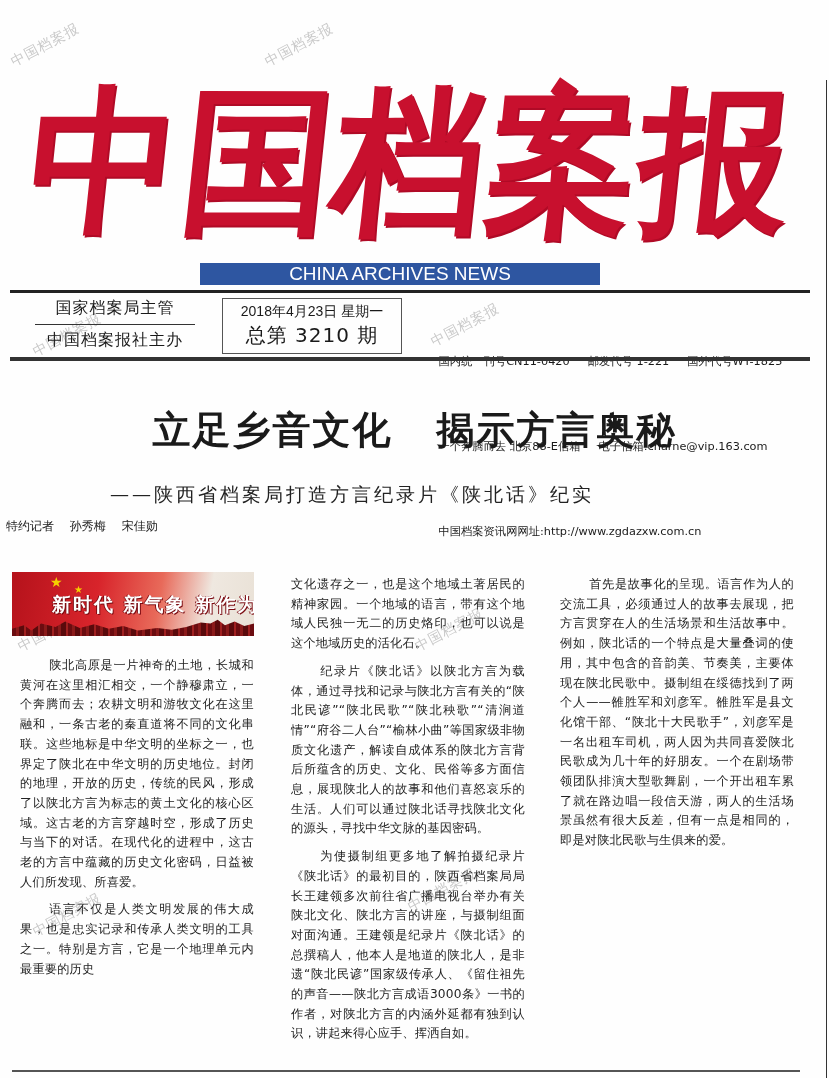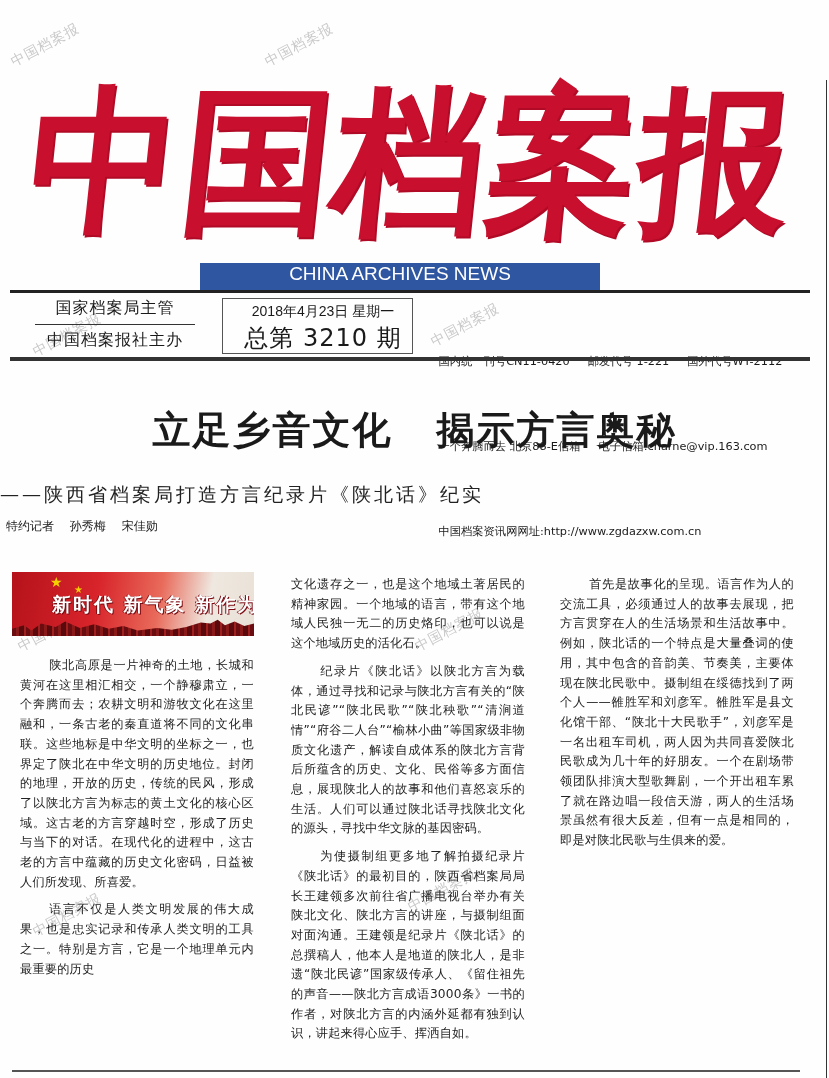--- a/index.html
+++ b/index.html
@@ -21,52 +21,52 @@
     position: absolute; left: 30px; top: 55px; width: 760px; height: 210px;
     display: flex; justify-content: space-between; align-items: center;
   }
   .masthead span {
     color: #c8102e; font-size: 150px; font-family: "DejaVu Serif", serif;
     font-weight: bold; line-height: 1; display: inline-block;
     transform: skewX(-6deg) scaleY(1.05);
     text-shadow: 2px 2px 0 #b00a26;
   }
   .en-bar {
-    position: absolute; left: 200px; top: 263px; width: 400px; height: 30px;
+    position: absolute; left: 200px; top: 263px; width: 400px; height: 22px;
     background: #2e56a1; color: #fff; text-align: center;
     font-family: "Liberation Sans", sans-serif; font-size: 19px; line-height: 22px;
     letter-spacing: 0px;
   }
   .rule-top { position: absolute; left: 10px; top: 290px; width: 800px; height: 3px; background: #222; }
   .rule-bottom { position: absolute; left: 10px; top: 357px; width: 800px; height: 4px; background: #333; }
   .sponsor {
     position: absolute; left: 20px; width: 190px; text-align: center;
     font-size: 16px; letter-spacing: 1px;
   }
   .sponsor.one { top: 298px; }
   .sponsor.two { top: 330px; }
   .sponsor-line { position: absolute; left: 35px; top: 324px; width: 160px; height: 1px; background: #333; }
   .issue-box {
     position: absolute; left: 222px; top: 298px; width: 178px; height: 54px;
-    border: 1px solid #555; text-align: center; padding-left: 11px;
+    border: 1px solid #555; text-align: center;
   }
   .issue-date { font-size: 14px; margin-top: 4px; font-family: "Liberation Sans", sans-serif; }
-  .issue-no { font-size: 24px; margin-top: 1px; letter-spacing: 1px; }
+  .issue-no { font-size: 20px; margin-top: 1px; letter-spacing: 1px; }
   .pubinfo {
     position: absolute; left: 424px; top: 302px; font-size: 11.3px; line-height: 17px;
     white-space: pre; font-family: "DejaVu Sans", sans-serif;
   }
   .pubinfo .row span { margin-right: 18px; }
   .headline {
     position: absolute; left: 0; top: 405px; width: 829px; text-align: center;
     font-family: "DejaVu Serif", serif; font-weight: bold; font-size: 38px; letter-spacing: 2px;
   }
   .headline .gap { display: inline-block; width: 44px; }
   .subhead {
-    position: absolute; left: 0; top: 482px; width: 704px; 
+    position: absolute; left: 0; top: 482px; width: 704px; text-align: center;
     font-family: "DejaVu Serif", serif; font-size: 19px; letter-spacing: 3px; color: #222;
   }
   .byline {
     position: absolute; left: 0; top: 518px; width: 829px; 
     font-size: 12px; color: #222;
   }
   .byline span { margin: 0 6px; }
   .banner {
     position: absolute; left: 12px; top: 572px; width: 242px; height: 64px;
     background: linear-gradient(100deg, #b5121b 0%, #d8242b 35%, #e86a5a 60%, #efe8e0 80%, #e9e1d6 100%);
@@ -124,21 +124,21 @@
 <div class="sponsor-line"></div>
 <div class="sponsor two">中国档案报社主办</div>
 
 <div class="issue-box">
   <div class="issue-date">2018年4月23日 星期一</div>
   <div class="issue-no">总第 3210 期</div>
 </div>
 
 <div class="pubinfo">
   <div class="row">
-    <span>国内统一刊号CN11-0420</span><span>邮发代号 1-221</span><span>国外代号WT-2112</span>
+    <span>国内统一刊号CN11-0420</span><span>邮发代号 1-221</span><span>国外代号WT-1825</span>
   </div>
   <div class="row">
     <span>一个奔腾而去 北京88-E信箱</span><span>电子信箱:charne@vip.163.com</span>
   </div>
   <div class="row">
     <span>中国档案资讯网网址:http://www.zgdazxw.com.cn</span>
   </div>
 </div>
 
 <div class="rule-bottom"></div>

